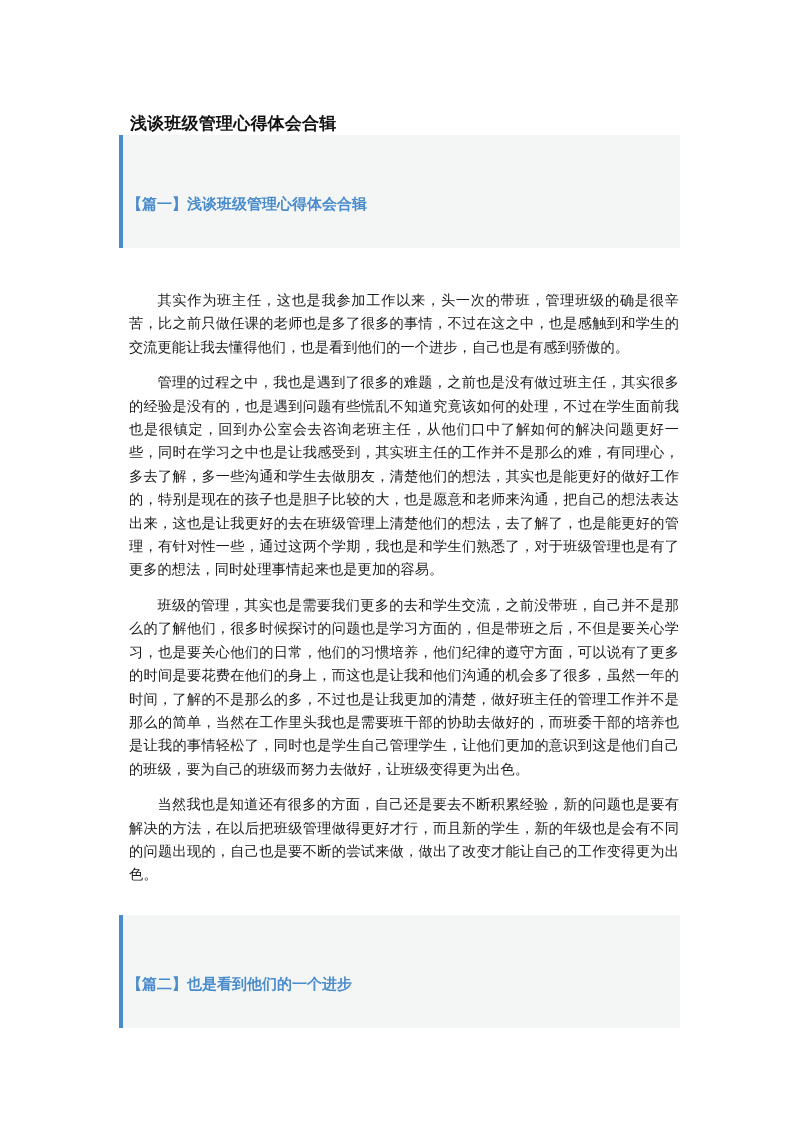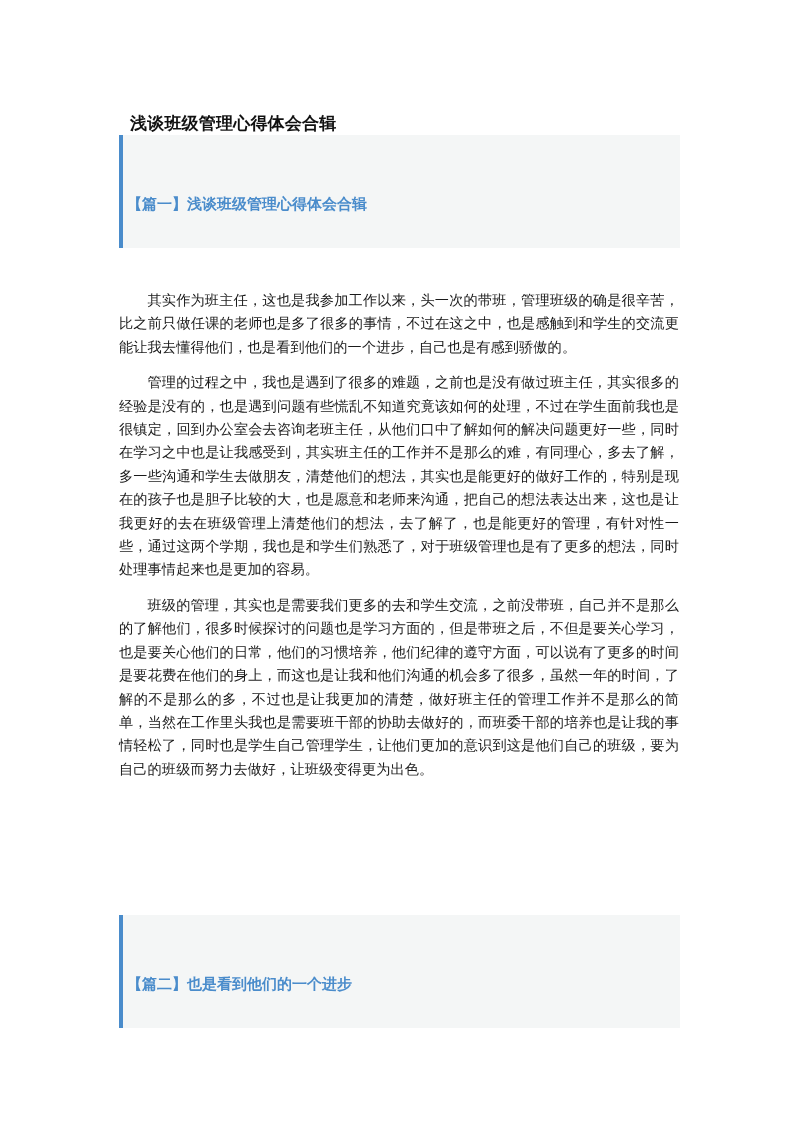--- a/index.html
+++ b/index.html
@@ -55,21 +55,21 @@
       color: #4a8ccb;
       white-space: nowrap;
     }
     .body {
       position: absolute;
       left: 113px;
       top: 289px;
       width: 566px;
     }
     .para {
-      margin: 0 0 12px 6px;
+      margin: 0 0 12px 16px;
       font-size: 14.2px;
       line-height: 23.4px;
       text-indent: 2em;
       text-align: justify;
       color: #1a1a1a;
       letter-spacing: 0.1px;
     }
   </style>
 </head>
 <body>
@@ -79,19 +79,20 @@
   <h1 class="doc-title">浅谈班级管理心得体会合辑</h1>
 
   <div class="section-box s1">
     <h2 class="section-heading">【篇一】浅谈班级管理心得体会合辑</h2>
   </div>
 
   <div class="body">
     <p class="para">其实作为班主任，这也是我参加工作以来，头一次的带班，管理班级的确是很辛苦，比之前只做任课的老师也是多了很多的事情，不过在这之中，也是感触到和学生的交流更能让我去懂得他们，也是看到他们的一个进步，自己也是有感到骄傲的。</p>
     <p class="para">管理的过程之中，我也是遇到了很多的难题，之前也是没有做过班主任，其实很多的经验是没有的，也是遇到问题有些慌乱不知道究竟该如何的处理，不过在学生面前我也是很镇定，回到办公室会去咨询老班主任，从他们口中了解如何的解决问题更好一些，同时在学习之中也是让我感受到，其实班主任的工作并不是那么的难，有同理心，多去了解，多一些沟通和学生去做朋友，清楚他们的想法，其实也是能更好的做好工作的，特别是现在的孩子也是胆子比较的大，也是愿意和老师来沟通，把自己的想法表达出来，这也是让我更好的去在班级管理上清楚他们的想法，去了解了，也是能更好的管理，有针对性一些，通过这两个学期，我也是和学生们熟悉了，对于班级管理也是有了更多的想法，同时处理事情起来也是更加的容易。</p>
     <p class="para">班级的管理，其实也是需要我们更多的去和学生交流，之前没带班，自己并不是那么的了解他们，很多时候探讨的问题也是学习方面的，但是带班之后，不但是要关心学习，也是要关心他们的日常，他们的习惯培养，他们纪律的遵守方面，可以说有了更多的时间是要花费在他们的身上，而这也是让我和他们沟通的机会多了很多，虽然一年的时间，了解的不是那么的多，不过也是让我更加的清楚，做好班主任的管理工作并不是那么的简单，当然在工作里头我也是需要班干部的协助去做好的，而班委干部的培养也是让我的事情轻松了，同时也是学生自己管理学生，让他们更加的意识到这是他们自己的班级，要为自己的班级而努力去做好，让班级变得更为出色。</p>
+    <p class="para">当然我也是知道还有很多的方面，自己还是要去不断积累经验，新的问题也是要有解决的方法，在以后把班级管理做得更好才行，而且新的学生，新的年级也是会有不同的问题出现的，自己也是要不断的尝试来做，做出了改变才能让自己的工作变得更为出色。</p>
   </div>
 
   <div class="section-box s2">
     <h2 class="section-heading">【篇二】也是看到他们的一个进步</h2>
   </div>
 
 </div>
 
 </body></html>

